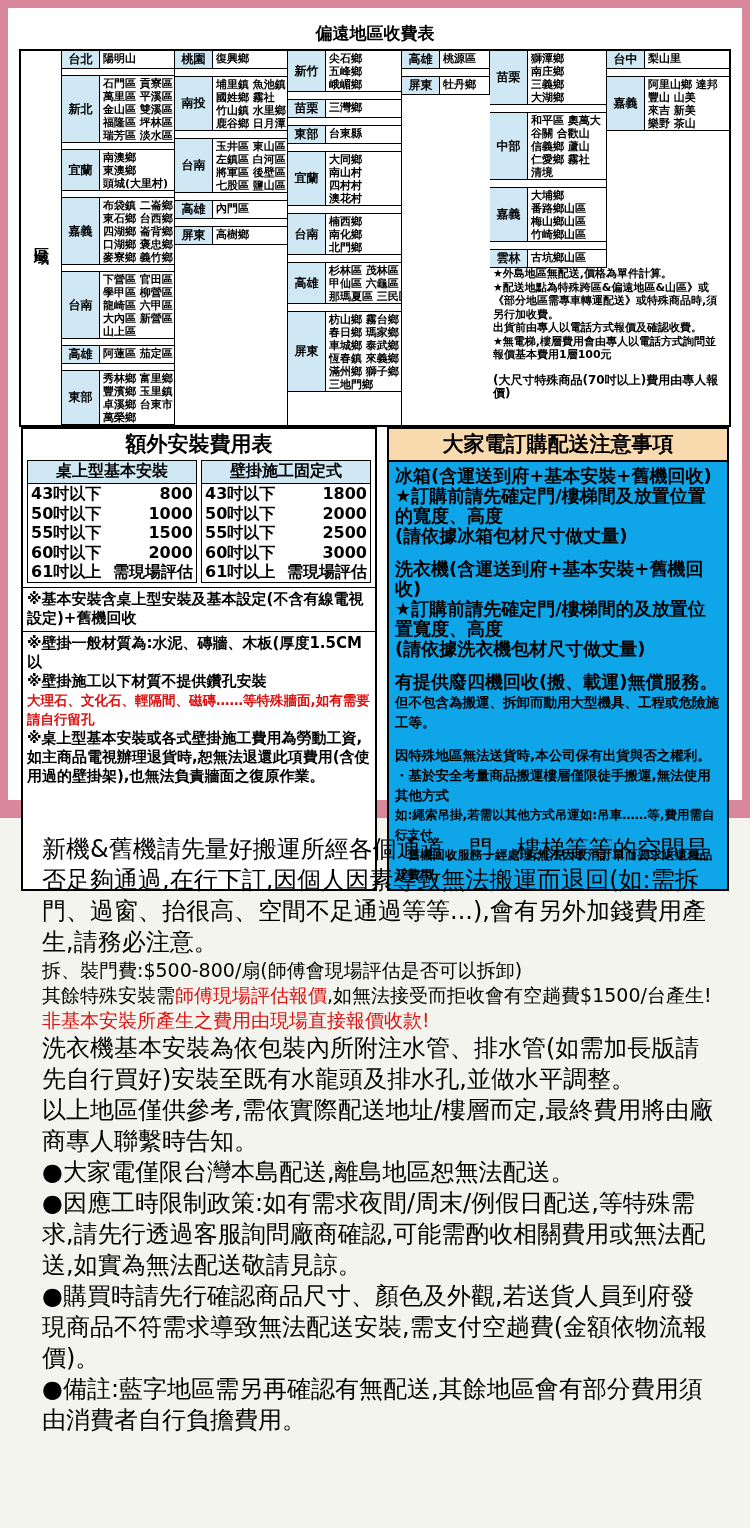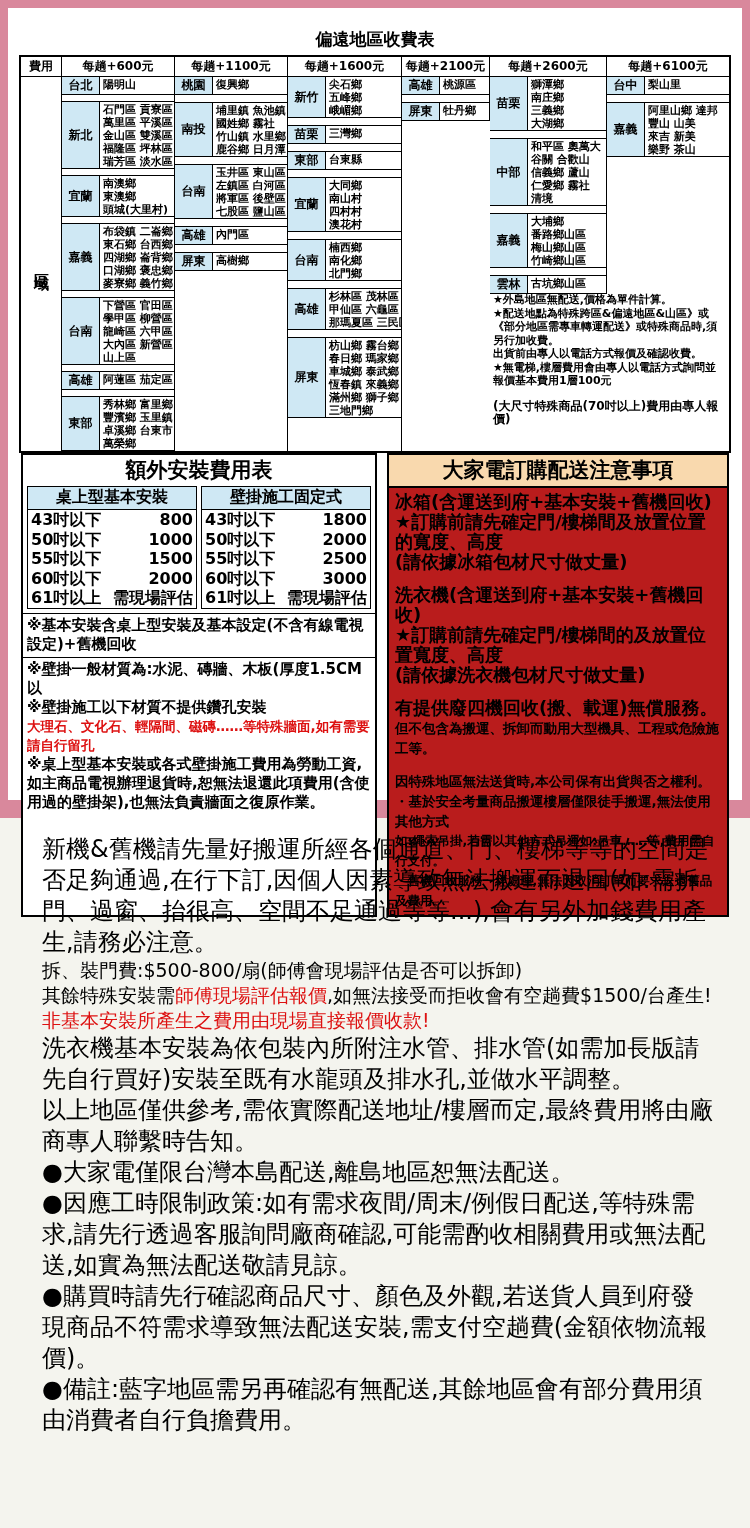--- a/index.html
+++ b/index.html
@@ -5,21 +5,21 @@
   :root{
     --pink:#d9889c; --blue:#cfe8f4; --peach:#f9d9ae; --red:#dd1111; --pagebg:#f4f4ee;
   }
   *{box-sizing:border-box; margin:0; padding:0;}
   body{
     width:750px; height:1528px; background:var(--pagebg);
     font-family:"DejaVu Sans","Liberation Sans",sans-serif; color:#000;
   }
   
   .top{ width:750px; height:818px; background:var(--pink); padding:8px 8px 18px 8px; }
-  .panel{ width:100%; height:100%; background:#fff; padding-top:18px; }
+  .panel{ width:100%; height:100%; background:#fff; padding-top:12px; }
   .main-title{ text-align:center; font-size:17px; font-weight:bold; margin:2px 0 4px 0; }
 
   
   .fee-table{ width:712px; margin:0 auto; border:2px solid #000; background:#fff; }
   .fee-header{ display:flex; }
   .fh{ height:20px; border-right:1px solid #000; border-bottom:1px solid #000;
        display:flex; align-items:center; justify-content:center;
        font-size:12px; font-weight:bold; }
   .wl{width:41px;} .w0{width:113px;} .w1{width:113px;} .w2{width:114px;}
   .w3{width:88px;} .w4{width:117px;} .w5{width:122px; border-right:none;}
@@ -45,21 +45,21 @@
   .install-title{ font-size:21px; font-weight:bold; text-align:center; padding:1px 0 2px 0; }
   .sizes{ display:flex; justify-content:space-between; padding:0 4px; }
   .sub{ width:170px; border:1px solid #000; }
   .sub-h{ background:var(--blue); font-weight:bold; text-align:center; font-size:16px;
           border-bottom:1px solid #000; padding:0 0 1px 0; }
   .sr{ display:flex; justify-content:space-between; font-size:16px; font-weight:bold;
        padding:0 3px; line-height:19.5px; }
   .install-notes{ margin-top:4px; }
   .inb{ border-top:1px solid #000; padding:2px 4px 3px 4px; font-size:15px; font-weight:bold; line-height:19px; }
   .inb .redline{ color:var(--red); font-size:13.5px; }
-  .notice{ width:342px; border:2px solid #000; background:#b91c1c; }
+  .notice{ width:342px; border:2px solid #000; background:#0ea5e9; }
   .notice-title{ background:var(--peach); font-size:21px; font-weight:bold; text-align:center;
                  border-bottom:2px solid #000; padding:1px 0 2px 0; }
   .notice-body{ padding:4px 6px; font-weight:bold; }
   .nl{ font-size:18px; line-height:20px; }
   .nl.s{ font-size:13.5px; }
   .nl.xs{ font-size:12.5px; }
   .nl.blank{ height:13px; }
 
   
   .bottom{ padding:16px 36px 0 42px; background:var(--pagebg); }
@@ -69,29 +69,20 @@
 </style>
 </head>
 <body>
 
 <div class="top">
   <div class="panel">
 
     <div class="main-title">偏遠地區收費表</div>
 
     <div class="fee-table">
-      <div class="fee-header" id="fee-header">
-        <div class="fh wl">費用</div>
-      <div class="fh w0">每趟+600元</div>
-          <div class="fh w1">每趟+1100元</div>
-          <div class="fh w2">每趟+1600元</div>
-          <div class="fh w3">每趟+2100元</div>
-          <div class="fh w4">每趟+2600元</div>
-          <div class="fh w5">每趟+6100元</div>
-        </div>
       <div class="fee-body" id="fee-body">
         <div class="label-col">
           <span>區域</span>
         </div>
         <div class="fee-notes" id="fee-notes">
             <div>★外島地區無配送,價格為單件計算。</div>
             <div>★配送地點為特殊跨區&amp;偏遠地區&amp;山區》或《部分地區需專車轉運配送》或特殊商品時,須另行加收費。</div>
             <div>出貨前由專人以電話方式報價及確認收費。</div>
             <div>★無電梯,樓層費用會由專人以電話方式詢問並報價基本費用1層100元</div>
             <div class="dim">(大尺寸特殊商品(70吋以上)費用由專人報價)</div>

